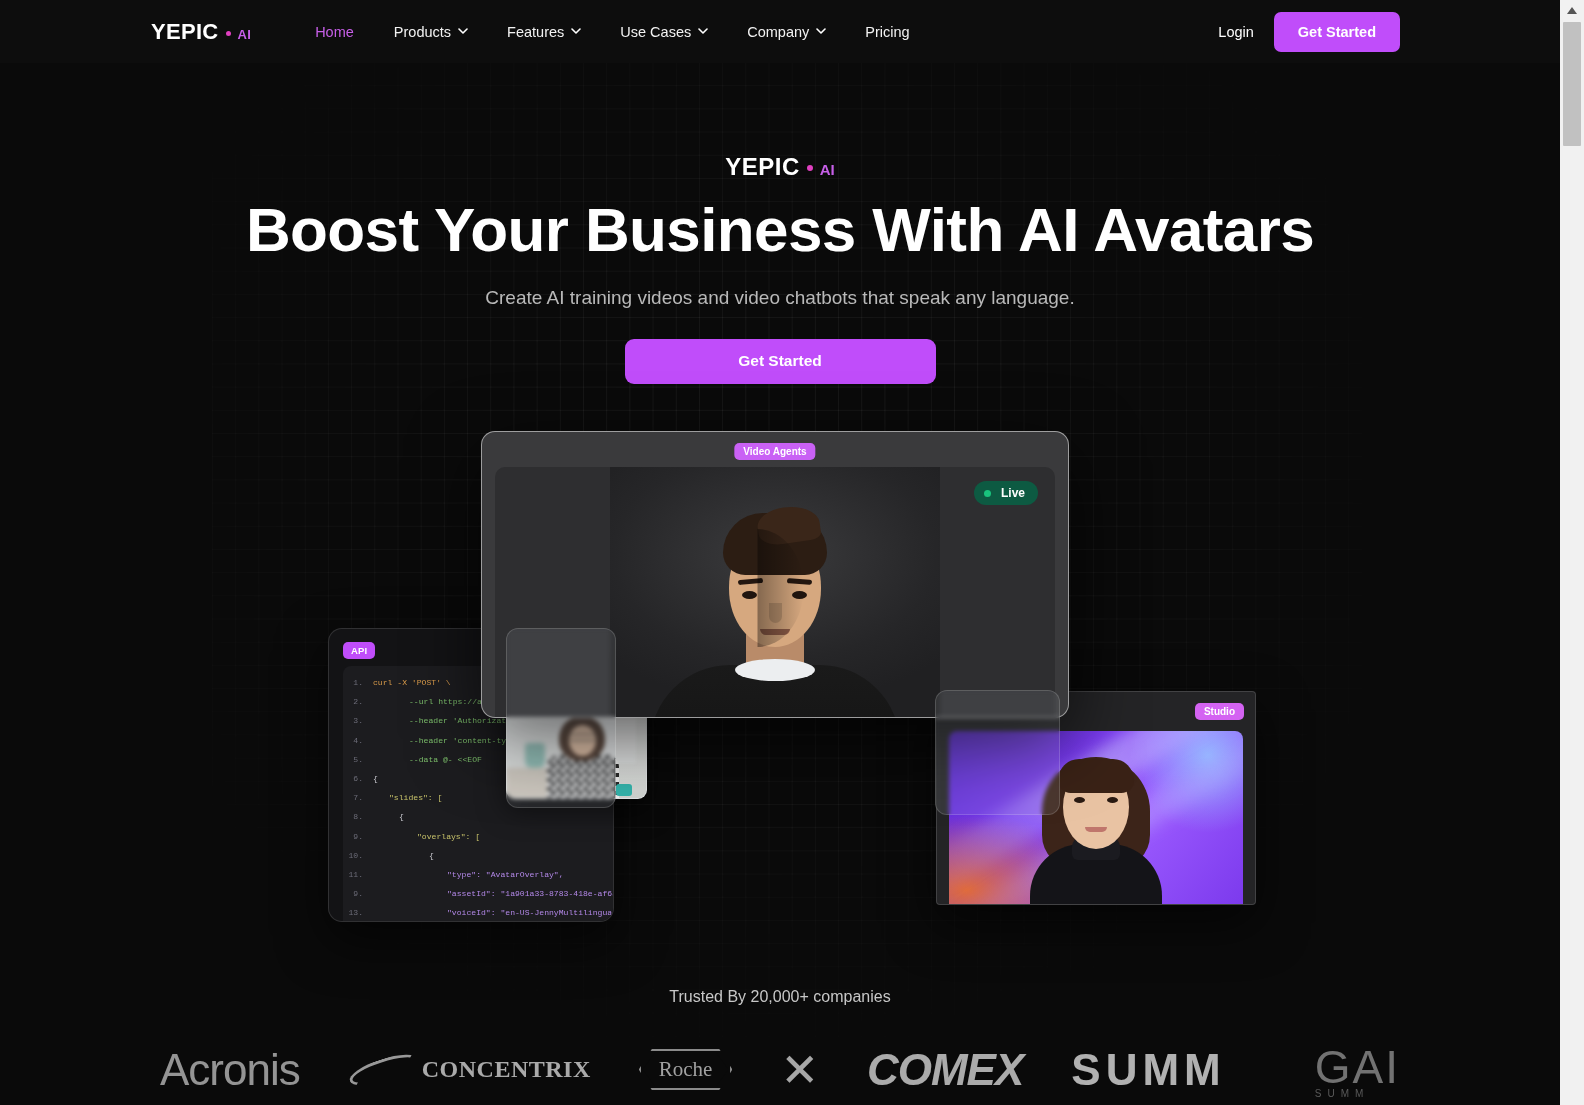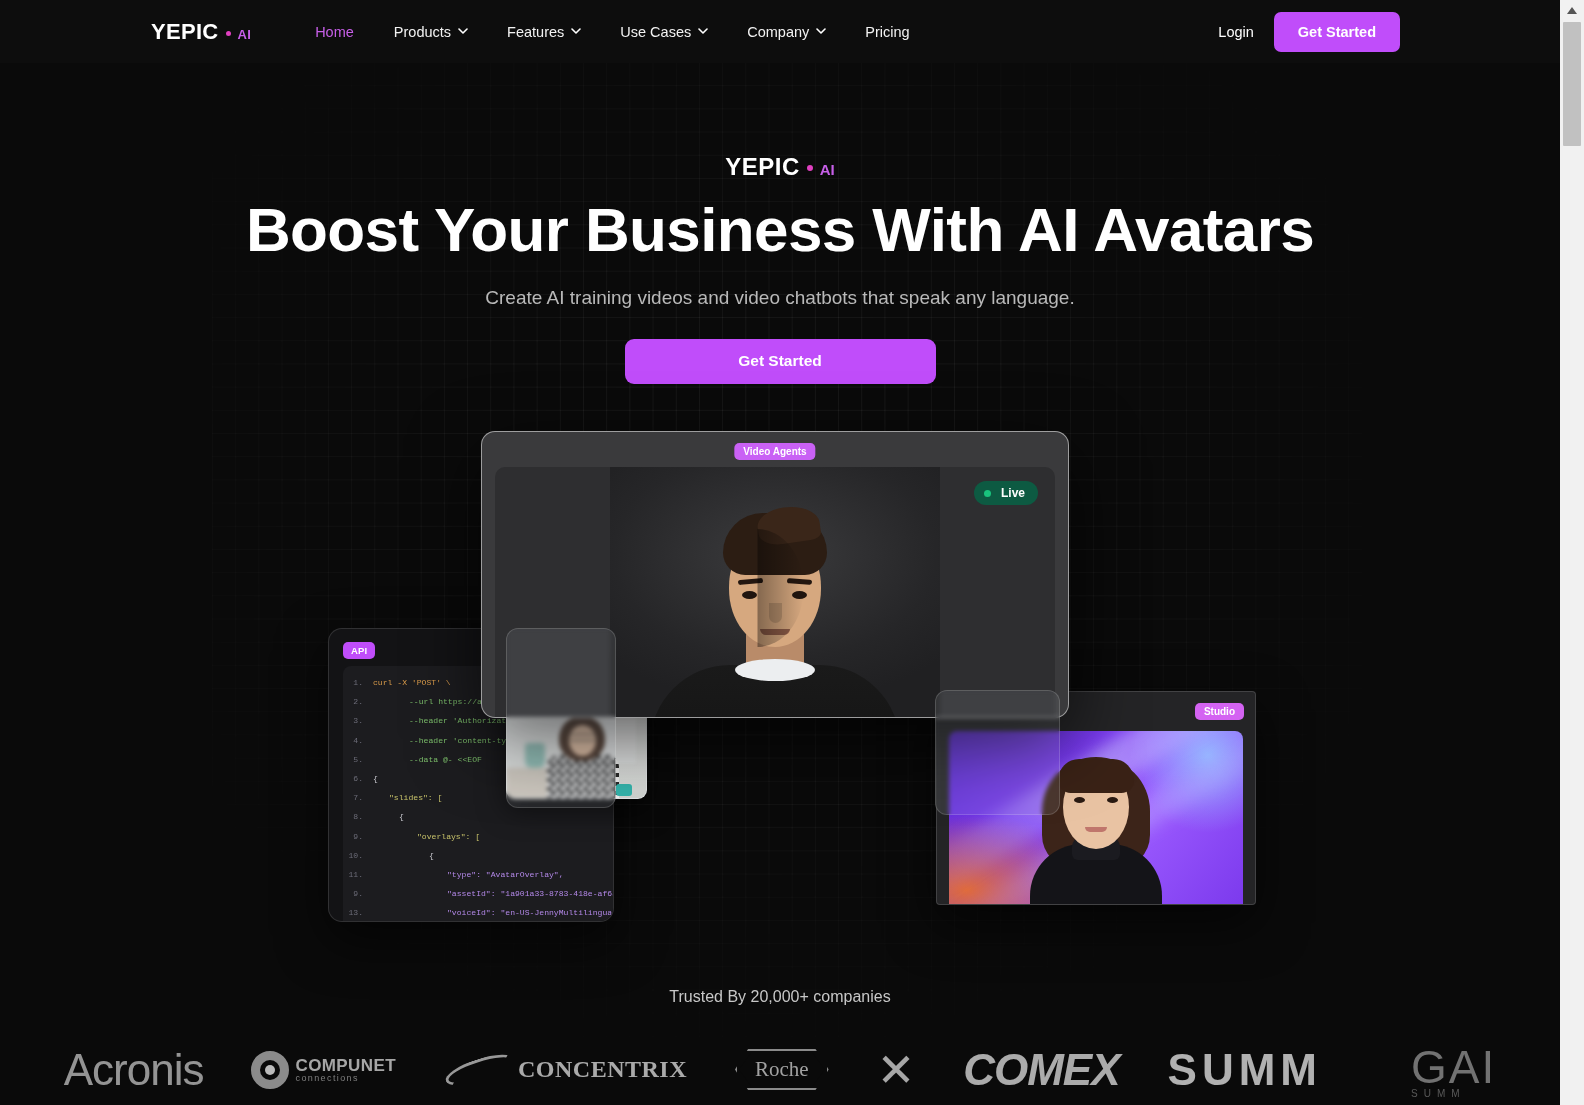--- a/index.html
+++ b/index.html
@@ -840,27 +840,20 @@
     <div class="glass glass-right"></div>
   </div>
 
   <div class="trusted">Trusted By 20,000+ companies</div>
 
   <div class="logos">
     <div class="logo">
       <span class="logo-acronis">Acronis</span>
     </div>
 
-    <div class="logo logo-compunet">
-      <span class="cp-mark"></span>
-      <span class="cp-text">
-        <span class="cp-main" style="display:block">COMPUNET</span>
-        <span class="cp-sub" style="display:block">connections</span>
-      </span>
-    </div>
 
     <div class="logo logo-concentrix">
       <span class="cx-swoosh"></span>
       <span class="cx-text">CONCENTRIX</span>
     </div>
 
     <div class="logo">
       <span class="logo-roche">
         <span class="roche-hex"></span>
         <span class="roche-label">Roche</span>

